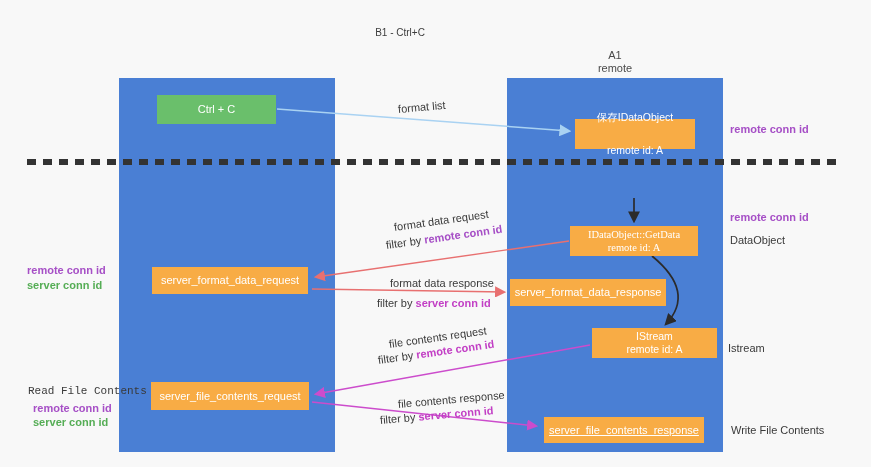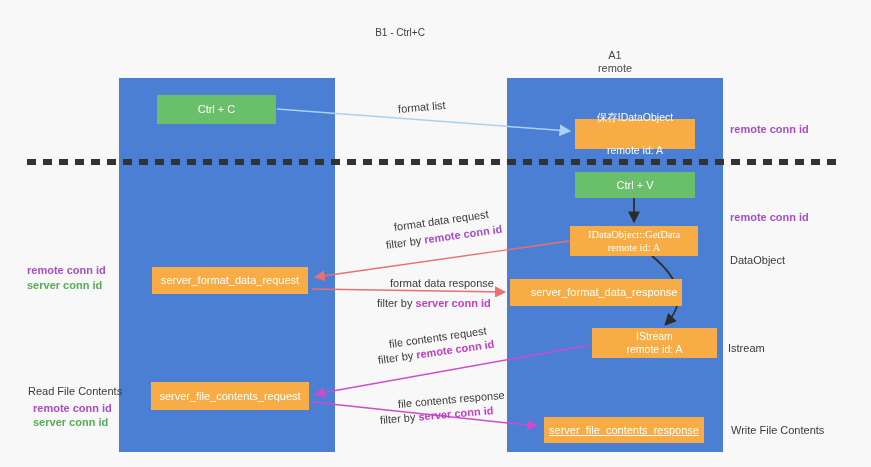--- a/index.html
+++ b/index.html
@@ -86,28 +86,25 @@
     <div>server_format_data_request</div>
   </div>
   <div class="abs box orange" style="left:151px;top:382px;width:158px;height:28px;">
     <div>server_file_contents_request</div>
   </div>
 
   <div class="abs box orange" style="left:575px;top:119px;width:120px;height:30px;gap:20px;">
     <div class="sub">保存IDataObject</div>
     <div class="sub">remote id: A</div>
   </div>
-  <div class="abs box green" style="left:575px;top:172px;width:120px;height:26px;">
-    <div>Ctrl + V</div>
-  </div>
   <div class="abs box orange" style="left:570px;top:226px;width:128px;height:30px;font-family:Liberation Serif, serif;">
     <div class="sub">IDataObject::GetData</div>
     <div class="sub">remote id: A</div>
   </div>
-  <div class="abs box orange" style="left:510px;top:279px;width:156px;height:27px;padding-left:16px;">
+  <div class="abs box orange" style="left:510px;top:279px;width:156px;height:27px;">
     <div>server_format_data_response</div>
   </div>
   <div class="abs box orange" style="left:592px;top:328px;width:125px;height:30px;">
     <div class="sub">IStream</div>
     <div class="sub">remote id: A</div>
   </div>
   <div class="abs box orange" style="left:544px;top:417px;width:160px;height:26px;text-decoration:underline;">
     <div>server_file_contents_response</div>
   </div>
 
@@ -128,23 +125,23 @@
     <span>filter by </span><span class="magenta">remote conn id</span>
   </div>
 
   <div class="abs lbl tilt5" style="left:398px;top:397px;">file contents response</div>
   <div class="abs lbl tilt5" style="left:380px;top:413px;">
     <span>filter by </span><span class="magenta">server conn id</span>
   </div>
 
   <div class="abs lbl purple" style="left:730px;top:122px;">remote conn id</div>
   <div class="abs lbl purple" style="left:730px;top:210px;">remote conn id</div>
-  <div class="abs lbl" style="left:730px;top:233px;margin-top:20px;">DataObject</div>
+  <div class="abs lbl" style="left:730px;top:233px;">DataObject</div>
   <div class="abs lbl" style="left:728px;top:341px;">Istream</div>
   <div class="abs lbl" style="left:731px;top:423px;">Write File Contents</div>
 
   <div class="abs lbl purple" style="left:27px;top:263px;">remote conn id</div>
   <div class="abs lbl greenlbl" style="left:27px;top:278px;">server conn id</div>
-  <div class="abs lbl" style="left:28px;top:384px;">Read File Contents</div>
+  <div class="abs lbl" style="left:28px;top:384px;font-family:Liberation Mono, monospace;">Read File Contents</div>
   <div class="abs lbl purple" style="left:33px;top:401px;">remote conn id</div>
   <div class="abs lbl greenlbl" style="left:33px;top:415px;">server conn id</div>
 
 </div>
 
 </body></html>

